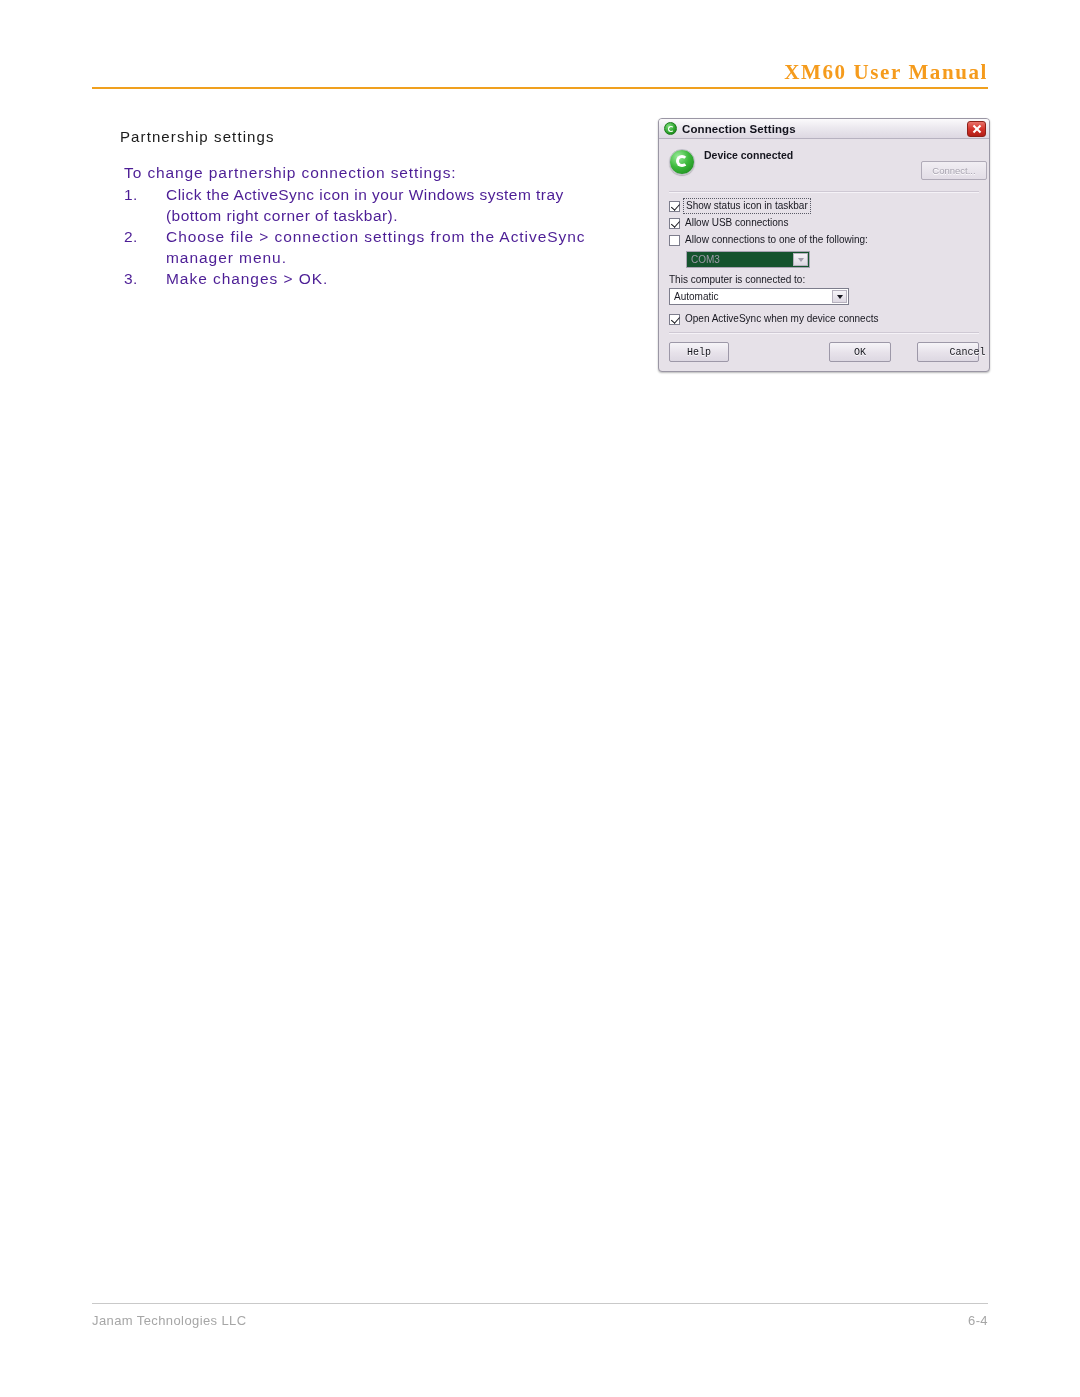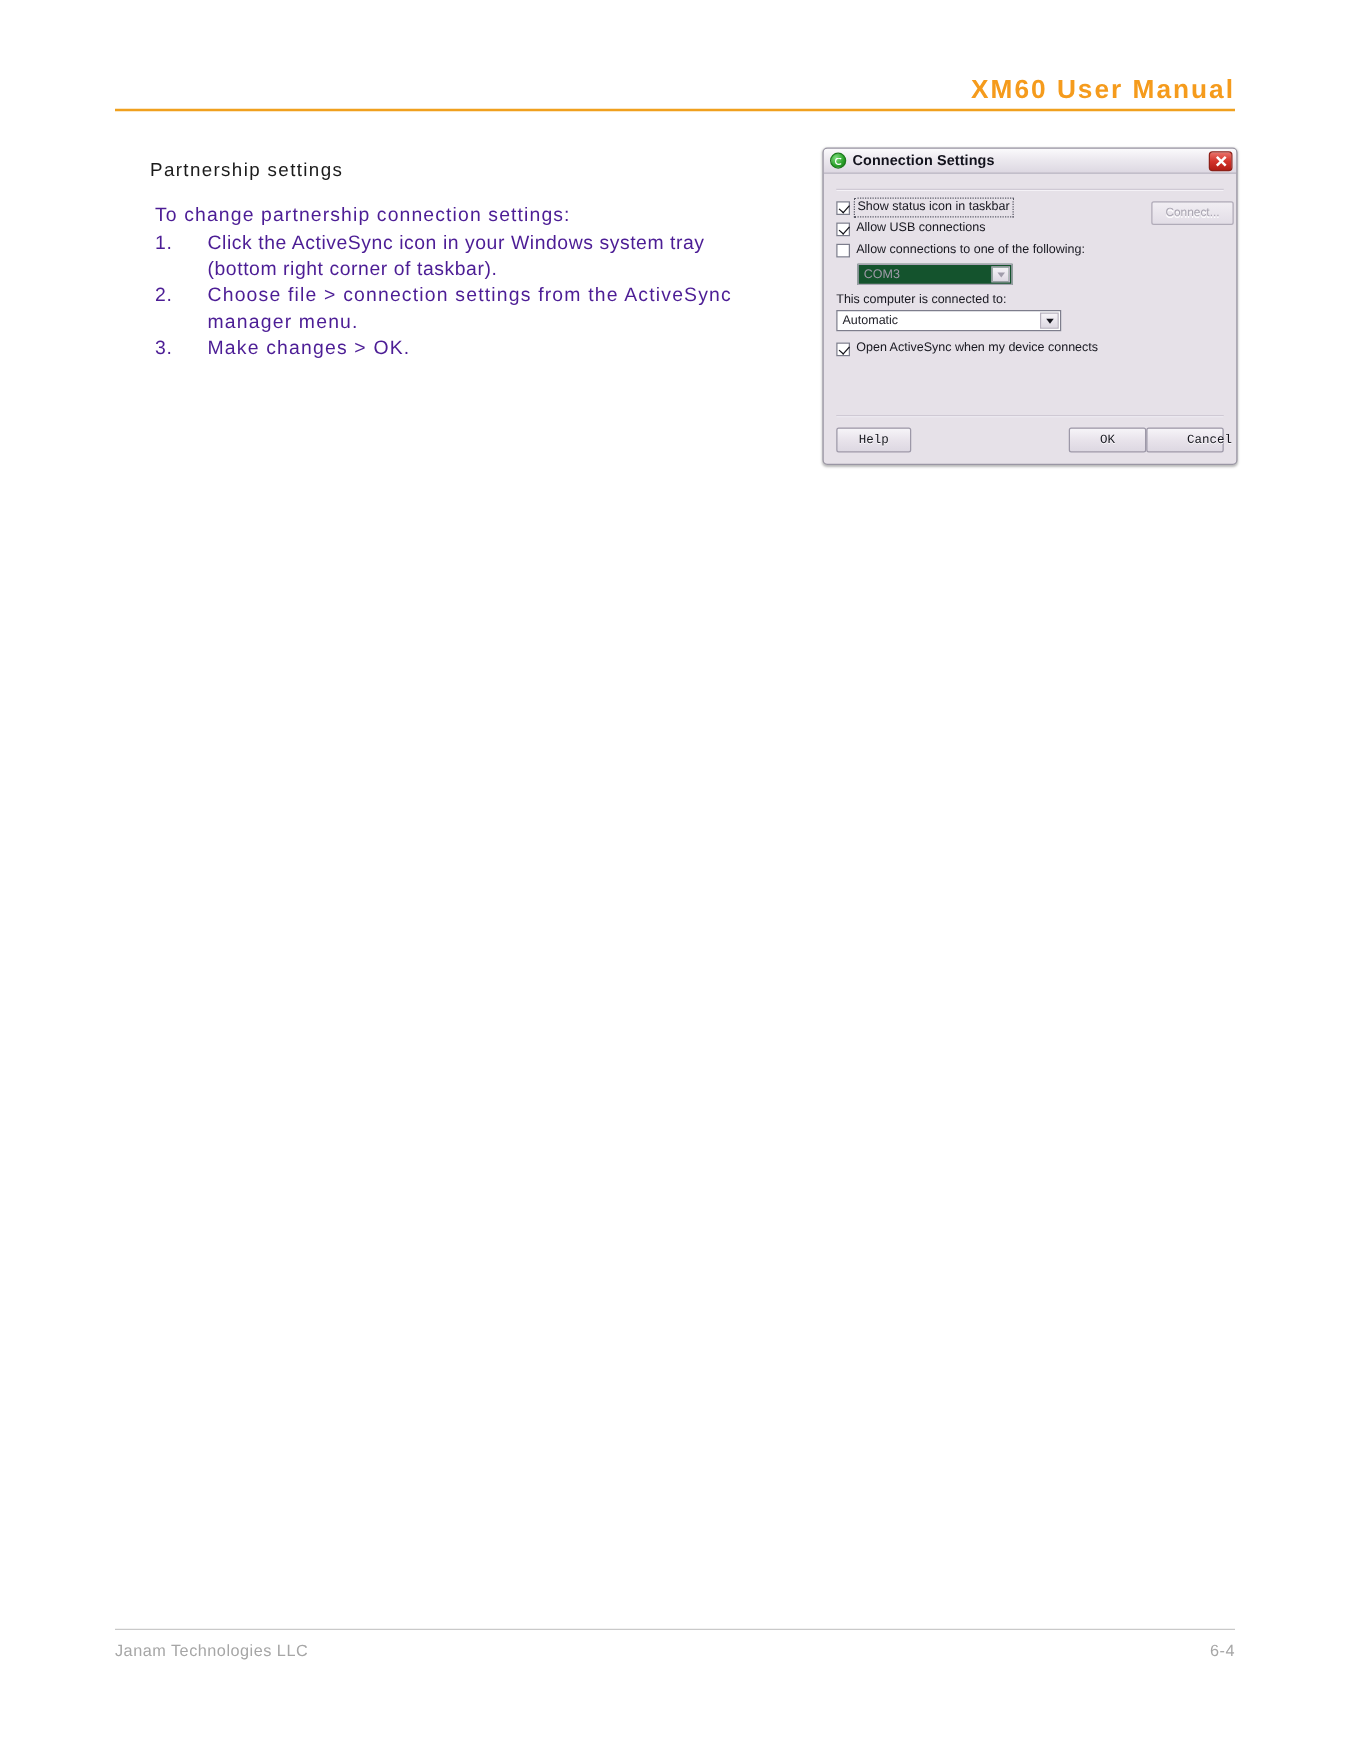--- a/index.html
+++ b/index.html
@@ -16,20 +16,21 @@
     overflow: hidden;
   }
 
   
   .page-header {
     position: absolute;
     left: 92px;
     top: 60px;
     width: 896px;
     height: 34px;
+    font-family: Liberation Serif, serif;
   }
   .manual-title {
     text-align: right;
     font-size: 21px;
     font-weight: bold;
     color: #f59b1c;
     letter-spacing: 1.6px;
     line-height: 24px;
     white-space: nowrap;
   }
@@ -334,21 +335,21 @@
     font-size: 10px;
     color: #15151d;
     display: flex;
     align-items: center;
     justify-content: center;
     text-shadow: 0 1px 0 #ffffff;
     font-family: Liberation Mono, monospace;
   }
   .btn-help   { width: 60px; }
   .btn-ok     { width: 62px; margin-left: auto; text-align: center; }
-  .btn-cancel { width: 62px; margin-left: 0; padding-left: 39px; }
+  .btn-cancel { width: 62px; margin-left: 26px; padding-left: 39px; }
 
   
   .page-footer {
     position: absolute;
     left: 92px;
     top: 1303px;
     width: 896px;
   }
   .footer-rule {
     height: 1px;
@@ -397,20 +398,24 @@
 <div class="dialog">
 
   <div class="dlg-titlebar">
     <span class="dlg-title-icon"></span>
     <span class="dlg-title-text">Connection Settings</span>
     <span class="dlg-close"></span>
   </div>
 
   <div class="dlg-body">
 
+    <div class="status-row">
+      <span class="sync-icon"></span>
+      <span class="status-text">Device connected</span>
+    </div>
     <div class="connect-btn">Connect...</div>
 
     <div class="dlg-sep"></div>
 
     <div class="cb-row">
       <span class="cb-box checked"></span>
       <span class="cb-label focused">Show status icon in taskbar</span>
     </div>
 
     <div class="cb-row">

